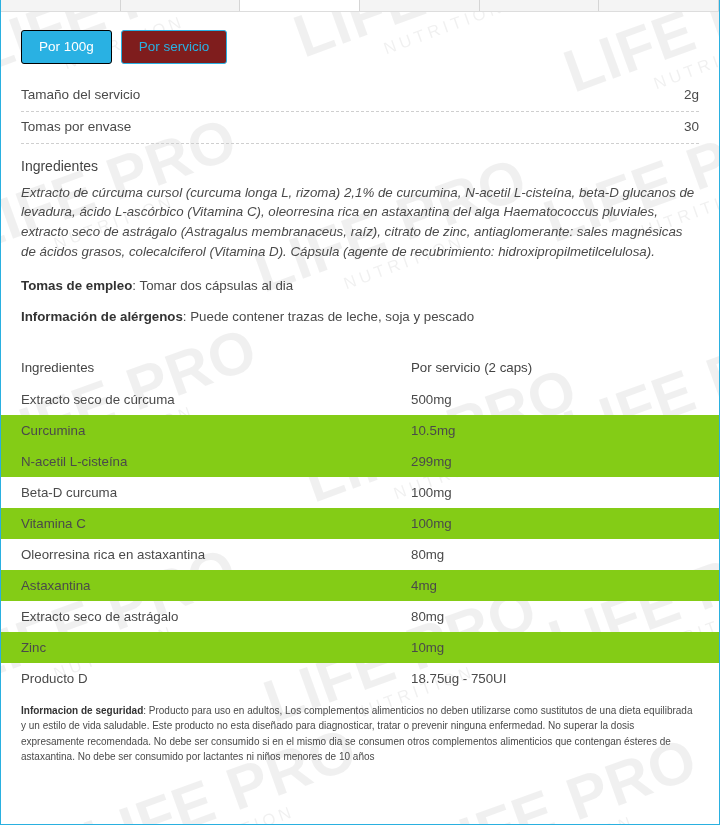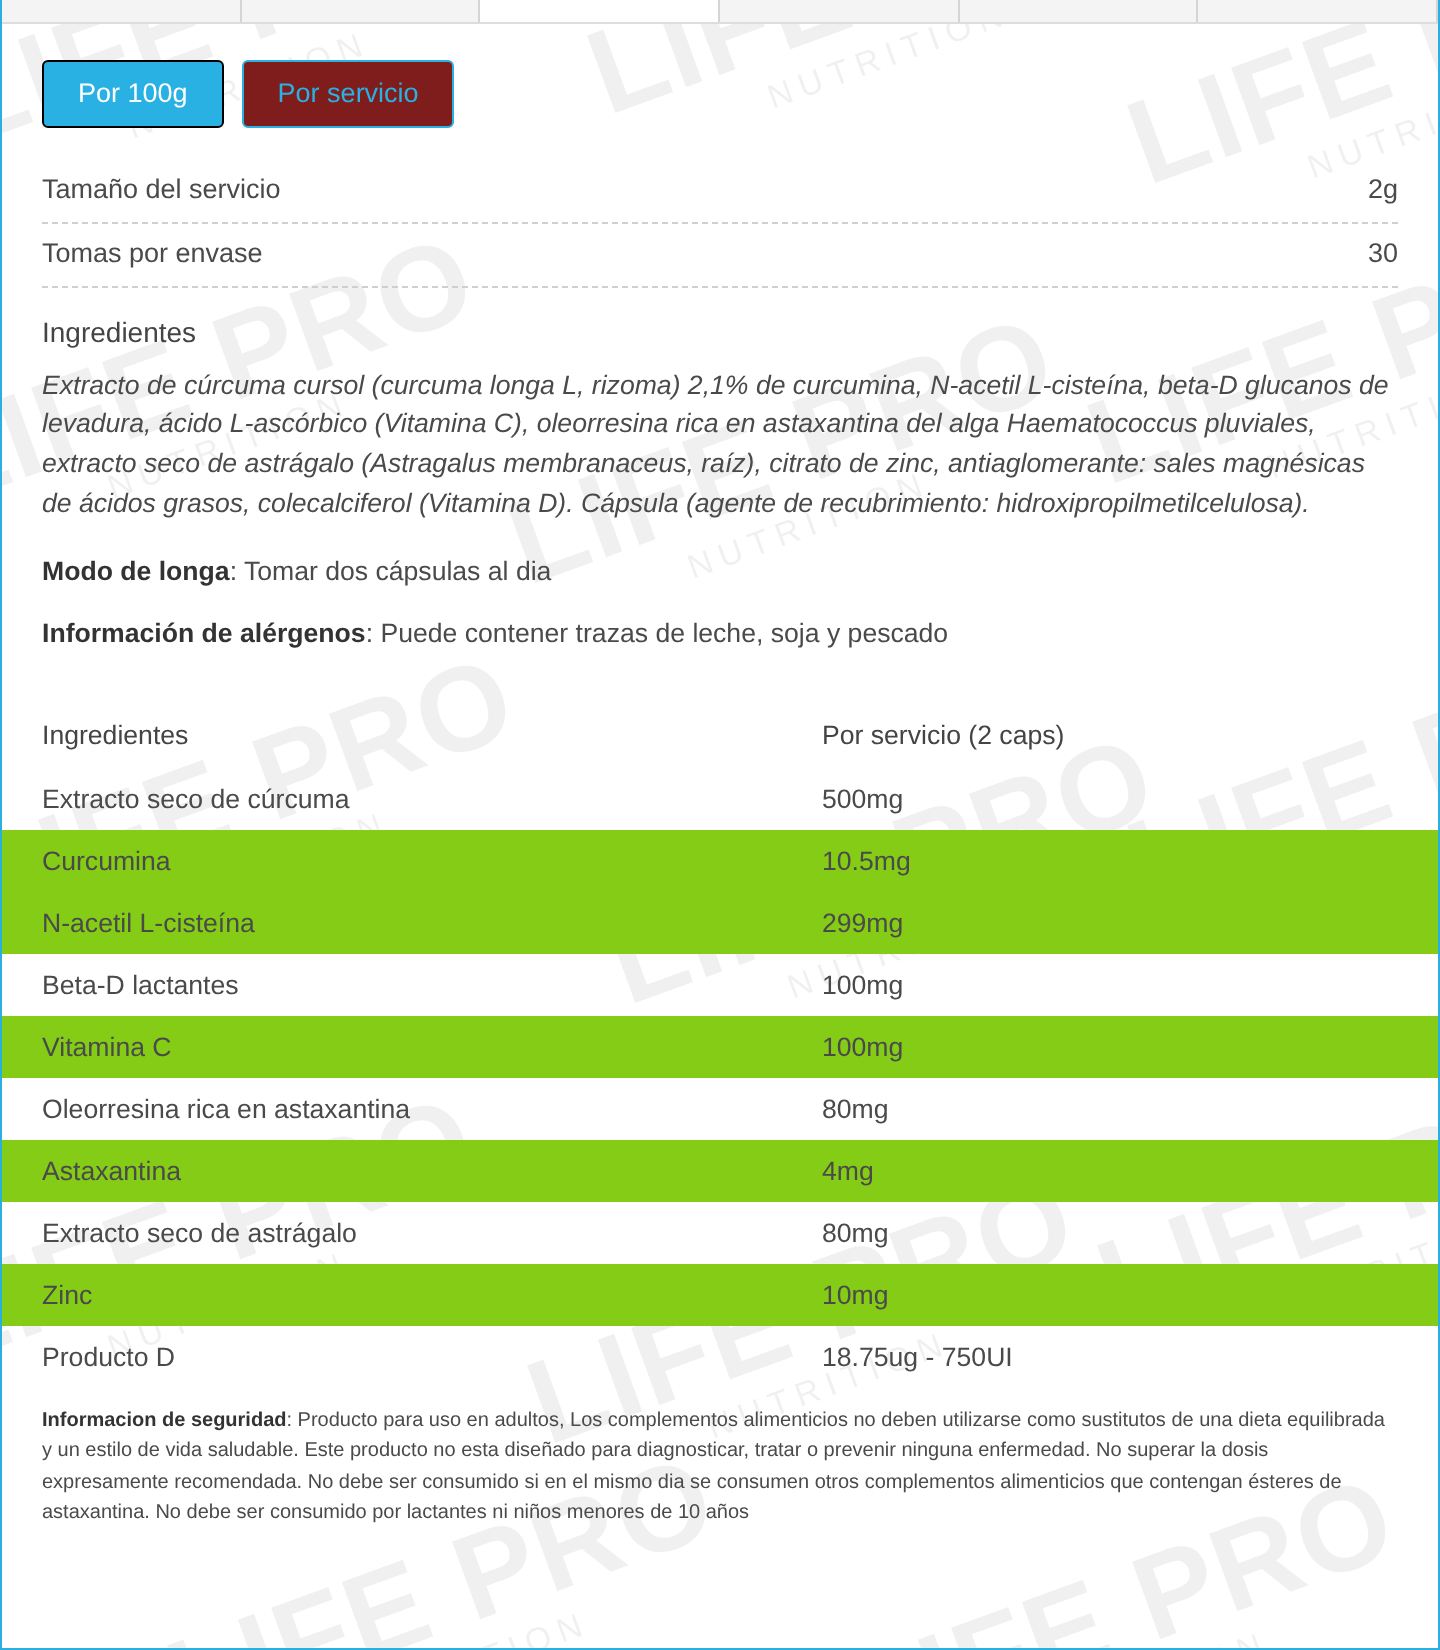--- a/index.html
+++ b/index.html
@@ -231,21 +231,21 @@
       </div>
       <div class="spec-row">
         <span>Tomas por envase</span>
         <span class="val">30</span>
       </div>
     </div>
 
     <div class="prose-block">
       <div class="prose-title">Ingredientes</div>
       <p class="prose">Extracto de cúrcuma cursol (curcuma longa L, rizoma) 2,1% de curcumina, N-acetil L-cisteína, beta-D glucanos de levadura, ácido L-ascórbico (Vitamina C), oleorresina rica en astaxantina del alga Haematococcus pluviales, extracto seco de astrágalo (Astragalus membranaceus, raíz), citrato de zinc, antiaglomerante: sales magnésicas de ácidos grasos, colecalciferol (Vitamina D). Cápsula (agente de recubrimiento: hidroxipropilmetilcelulosa).</p>
-      <p class="kv-line"><b>Modo de longa</b><span>: Tomar dos cápsulas al dia</span></p>
+      <p class="kv-line"><b>Tomas de empleo</b><span>: Tomar dos cápsulas al dia</span></p>
       <p class="kv-line"><b>Información de alérgenos</b><span>: Puede contener trazas de leche, soja y pescado</span></p>
     </div>
 
     <div class="table">
       <div class="trow head">
         <div class="c1">Ingredientes</div>
         <div class="c2">Por servicio (2 caps)</div>
       </div>
       <div class="trow">
         <div class="c1">Extracto seco de cúrcuma</div>
@@ -253,21 +253,21 @@
       </div>
       <div class="trow alt">
         <div class="c1">Curcumina</div>
         <div class="c2">10.5mg</div>
       </div>
       <div class="trow alt">
         <div class="c1">N-acetil L-cisteína</div>
         <div class="c2">299mg</div>
       </div>
       <div class="trow">
-        <div class="c1">Beta-D lactantes</div>
+        <div class="c1">Beta-D curcuma</div>
         <div class="c2">100mg</div>
       </div>
       <div class="trow alt">
         <div class="c1">Vitamina C</div>
         <div class="c2">100mg</div>
       </div>
       <div class="trow">
         <div class="c1">Oleorresina rica en astaxantina</div>
         <div class="c2">80mg</div>
       </div>

